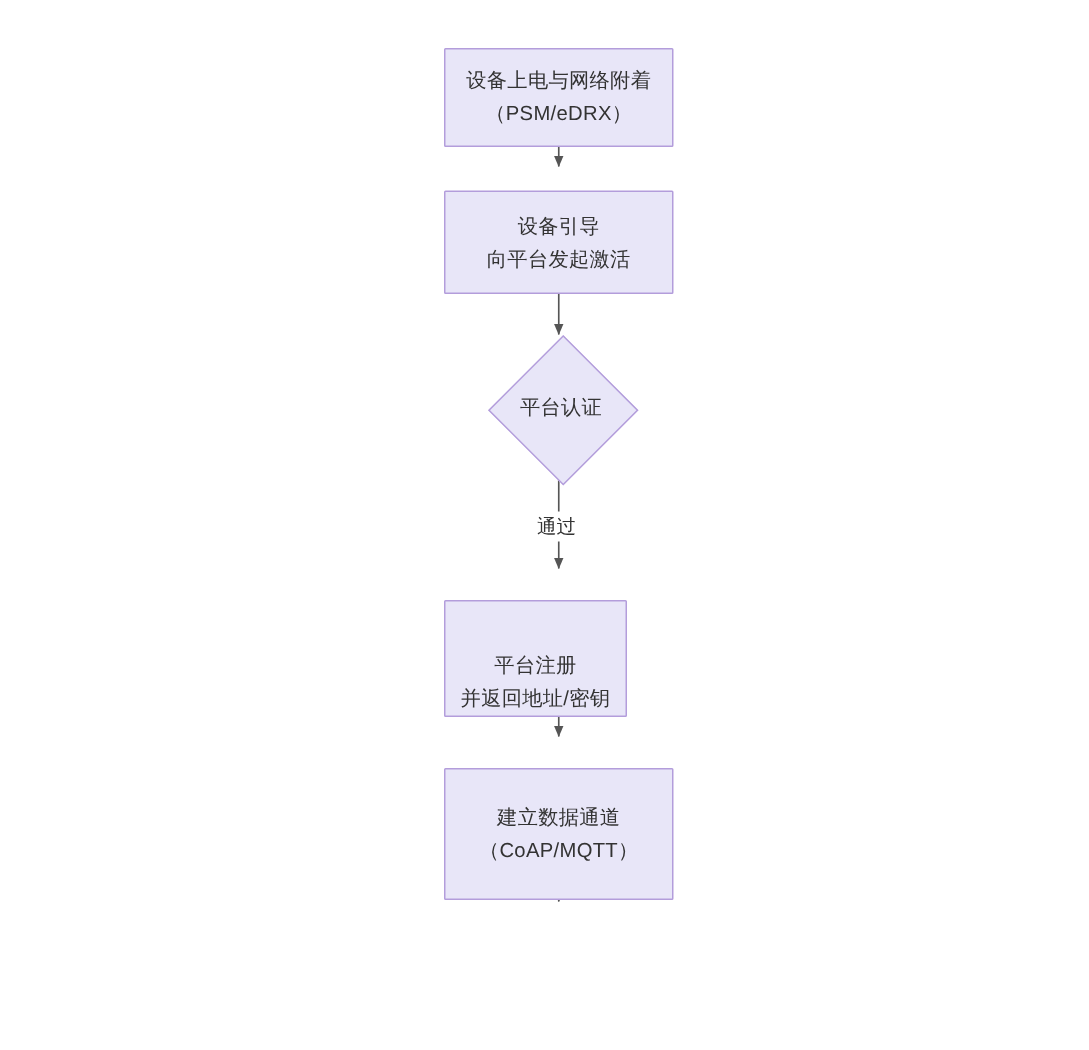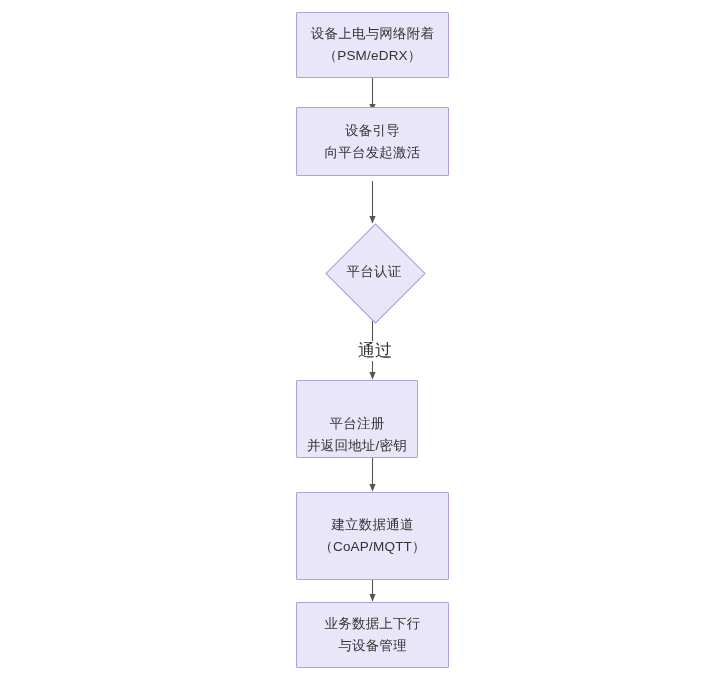--- a/index.html
+++ b/index.html
@@ -41,20 +41,21 @@
     box-sizing: border-box;
     display: flex;
     align-items: center;
     justify-content: center;
   }
 
   .node-rect {
     background: #e8e6f8;
     border: 1px solid #b39ddb;
     border-radius: 1px;
+    margin-top: 20px;
   }
 
   .node-label {
     color: #333333;
     font-size: 13.5px;
     line-height: 22px;
     text-align: center;
     white-space: pre-line;
     letter-spacing: 0.2px;
   }
@@ -80,21 +81,21 @@
     position: relative;
     z-index: 1;
   }
 
   
   .edge-label {
     position: absolute;
     z-index: 3;
     background: #ffffff;
     color: #333333;
-    font-size: 17px;
+    font-size: 13px;
     line-height: 18px;
     text-align: center;
     padding: 1px 3px;
     white-space: nowrap;
   }
 </style>
 </head>
 <body>
 
 <div id="flow-canvas">
@@ -133,20 +134,16 @@
   <div class="node node-rect" style="left:296px; top:380px; width:122px; height:78px;align-items:flex-end;">
     <div class="node-label">平台注册
 并返回地址/密钥</div>
   </div>
 
   <div class="node node-rect" style="left:296px; top:492px; width:153px; height:88px;">
     <div class="node-label">建立数据通道
 （CoAP/MQTT）</div>
   </div>
 
-  <div class="node node-rect" style="left:296px; top:602px; width:153px; height:66px;">
-    <div class="node-label">业务数据上下行
-与设备管理</div>
-  </div>
 
   <div class="edge-label" style="left:355px; top:341px;">通过</div>
 
 </div>
 
 </body></html>

